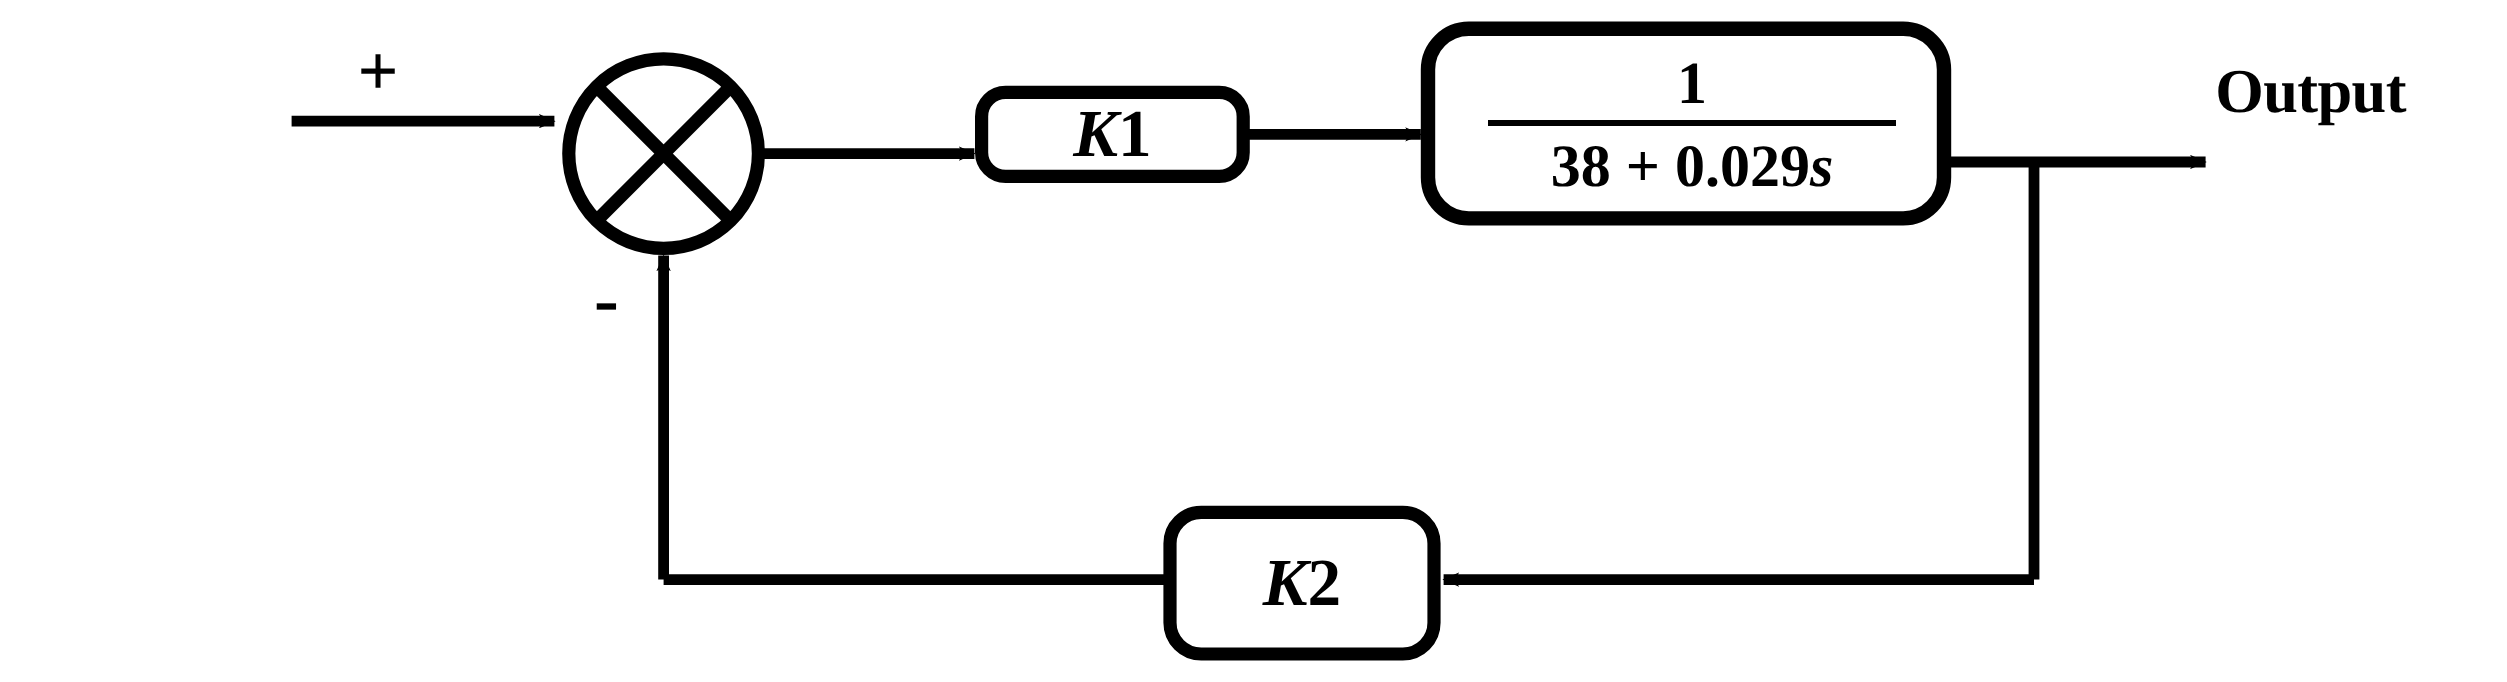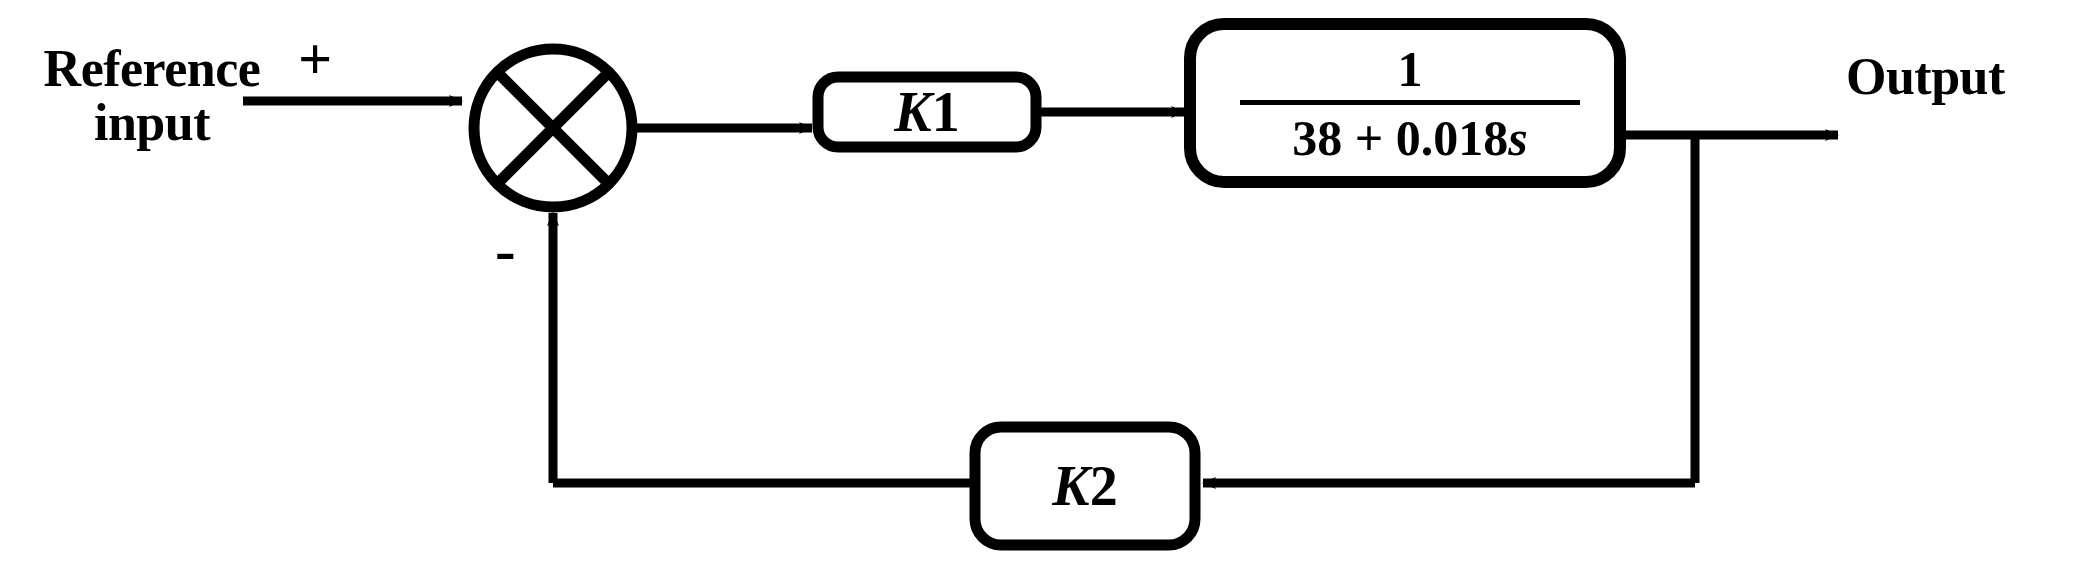--- a/index.html
+++ b/index.html
@@ -160,35 +160,33 @@
 
       <line x1="1695" y1="483" x2="1203" y2="483" marker-end="url(#arrowLeftM)"></line>
 
       <rect x="975" y="427" width="220" height="118" rx="26" ry="26" stroke-width="11"></rect>
 
       <line x1="975" y1="483" x2="553" y2="483"></line>
       <line x1="553" y1="483" x2="553" y2="213" marker-end="url(#arrowUpM)"></line>
     </g>
   </svg>
 
-  <div class="lbl lbl-ref">Reference
-input</div>
 
   <div class="lbl lbl-plus">+</div>
 
   <div class="lbl lbl-minus">-</div>
 
   <div class="blk-label gain-label k1-label">
     <span class="sym">K</span><span class="idx">1</span>
   </div>
 
   <div class="blk-label tf-label">
     <div class="tf-num">1</div>
     <div class="tf-rule"></div>
-    <div class="tf-den"><span>38 + 0.018</span><span class="svar">s</span></div>
+    <div class="tf-den"><span>38 + 0.029</span><span class="svar">s</span></div>
   </div>
 
   <div class="blk-label gain-label k2-label">
     <span class="sym">K</span><span class="idx">2</span>
   </div>
 
   <div class="lbl lbl-out">Output</div>
 
 </div>
 

